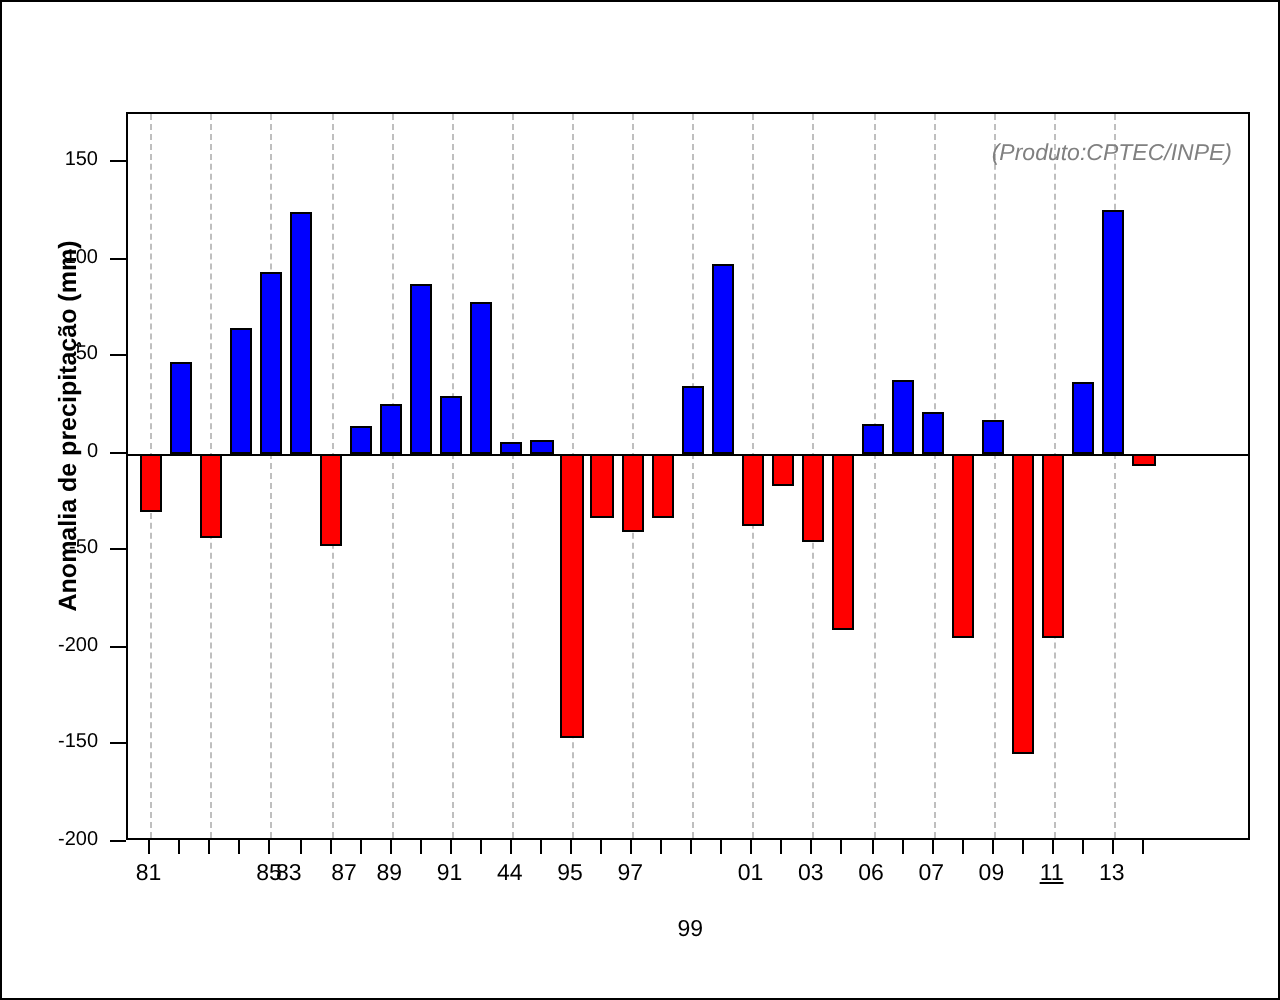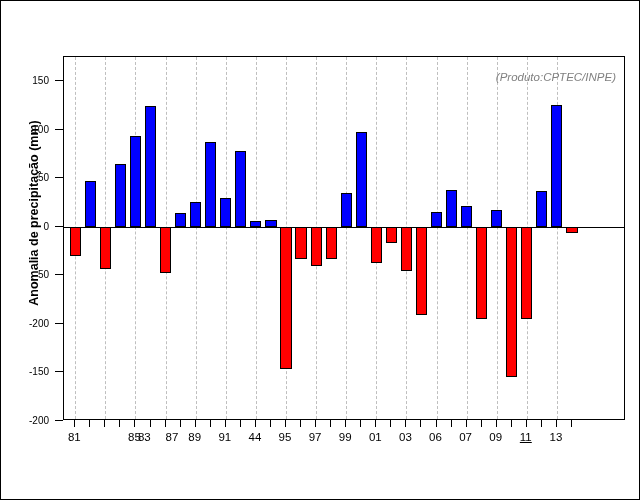--- a/index.html
+++ b/index.html
@@ -210,21 +210,21 @@
       <div class="xtick" style="left: 191.896px;"></div>
       <div class="xtick-label" style="left: 191.896px;">44</div>
       <div class="xtick" style="left: 206.946px;"></div>
       <div class="xtick" style="left: 221.997px;"></div>
       <div class="xtick-label" style="left: 221.997px;">95</div>
       <div class="xtick" style="left: 237.048px;"></div>
       <div class="xtick" style="left: 252.098px;"></div>
       <div class="xtick-label" style="left: 252.098px;">97</div>
       <div class="xtick" style="left: 267.149px;"></div>
       <div class="xtick" style="left: 282.2px;"></div>
-      <div class="xtick-label" style="left: 282.2px;">99</div>
+      <div class="xtick-label" style="left: 282.2px; margin-top: 28px;">99</div>
       <div class="xtick" style="left: 297.25px;"></div>
       <div class="xtick" style="left: 312.301px;"></div>
       <div class="xtick-label" style="left: 312.301px;">01</div>
       <div class="xtick" style="left: 327.352px;"></div>
       <div class="xtick" style="left: 342.402px;"></div>
       <div class="xtick-label" style="left: 342.402px;">03</div>
       <div class="xtick" style="left: 357.453px;"></div>
       <div class="xtick" style="left: 372.504px;"></div>
       <div class="xtick-label" style="left: 372.504px;">06</div>
       <div class="xtick" style="left: 387.554px;"></div>

